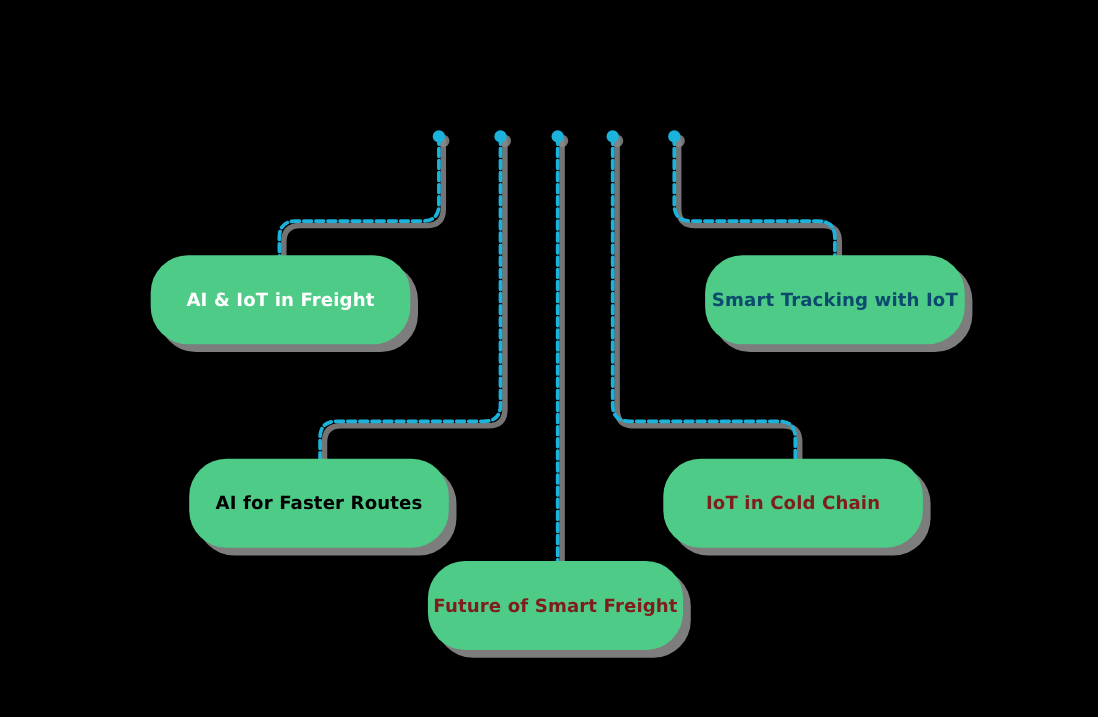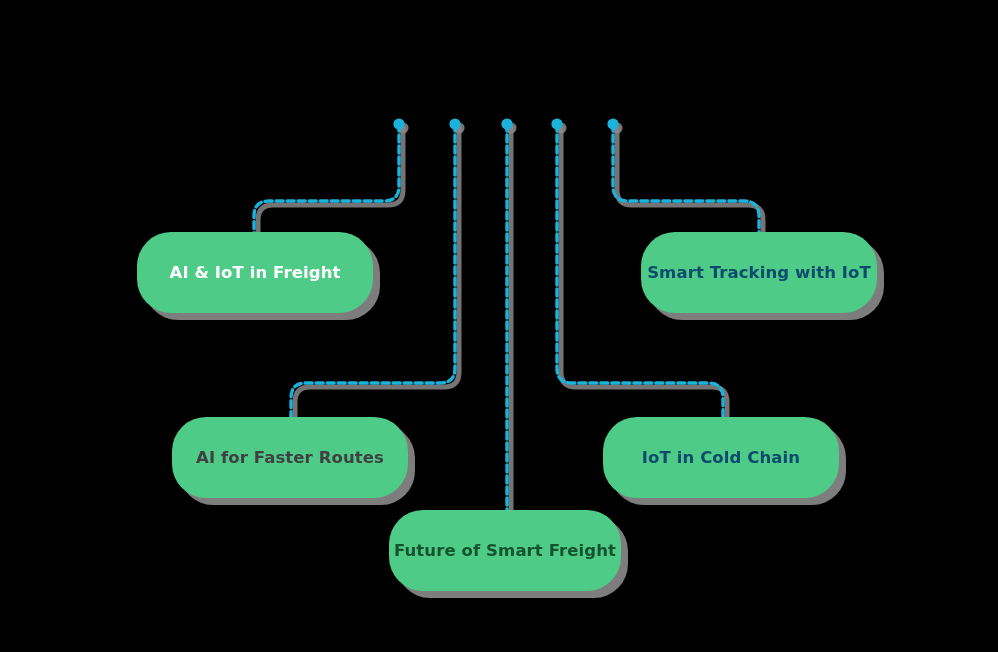--- a/index.html
+++ b/index.html
@@ -88,23 +88,23 @@
   </svg>
 
   <div id="node-layer">
       <div class="node" style="left: 137px; top: 232px; width: 236px; height: 81px; background: rgb(78, 203, 135);">
         <div class="node-label" style="color: rgb(255, 255, 255);">AI &amp; IoT in Freight</div>
       </div>
       <div class="node" style="left: 641px; top: 232px; width: 236px; height: 81px; background: rgb(78, 203, 135);">
         <div class="node-label" style="color: #0c4a6e;">Smart Tracking with IoT</div>
       </div>
       <div class="node" style="left: 172px; top: 417px; width: 236px; height: 81px; background: rgb(78, 203, 135);">
-        <div class="node-label" style="color: #404040;">AI for Faster Routes</div>
+        <div class="node-label" style="color: #000000;">AI for Faster Routes</div>
       </div>
       <div class="node" style="left: 603px; top: 417px; width: 236px; height: 81px; background: rgb(78, 203, 135);">
-        <div class="node-label" style="color: #0c4a6e;">IoT in Cold Chain</div>
+        <div class="node-label" style="color: #7f1d1d;">IoT in Cold Chain</div>
       </div>
       <div class="node" style="left: 389px; top: 510px; width: 232px; height: 81px; background: rgb(78, 203, 135);">
-        <div class="node-label" style="color: #14532d;">Future of Smart Freight</div>
+        <div class="node-label" style="color: #7f1d1d;">Future of Smart Freight</div>
       </div>
     </div>
 
 </div>
 
 </body></html>

